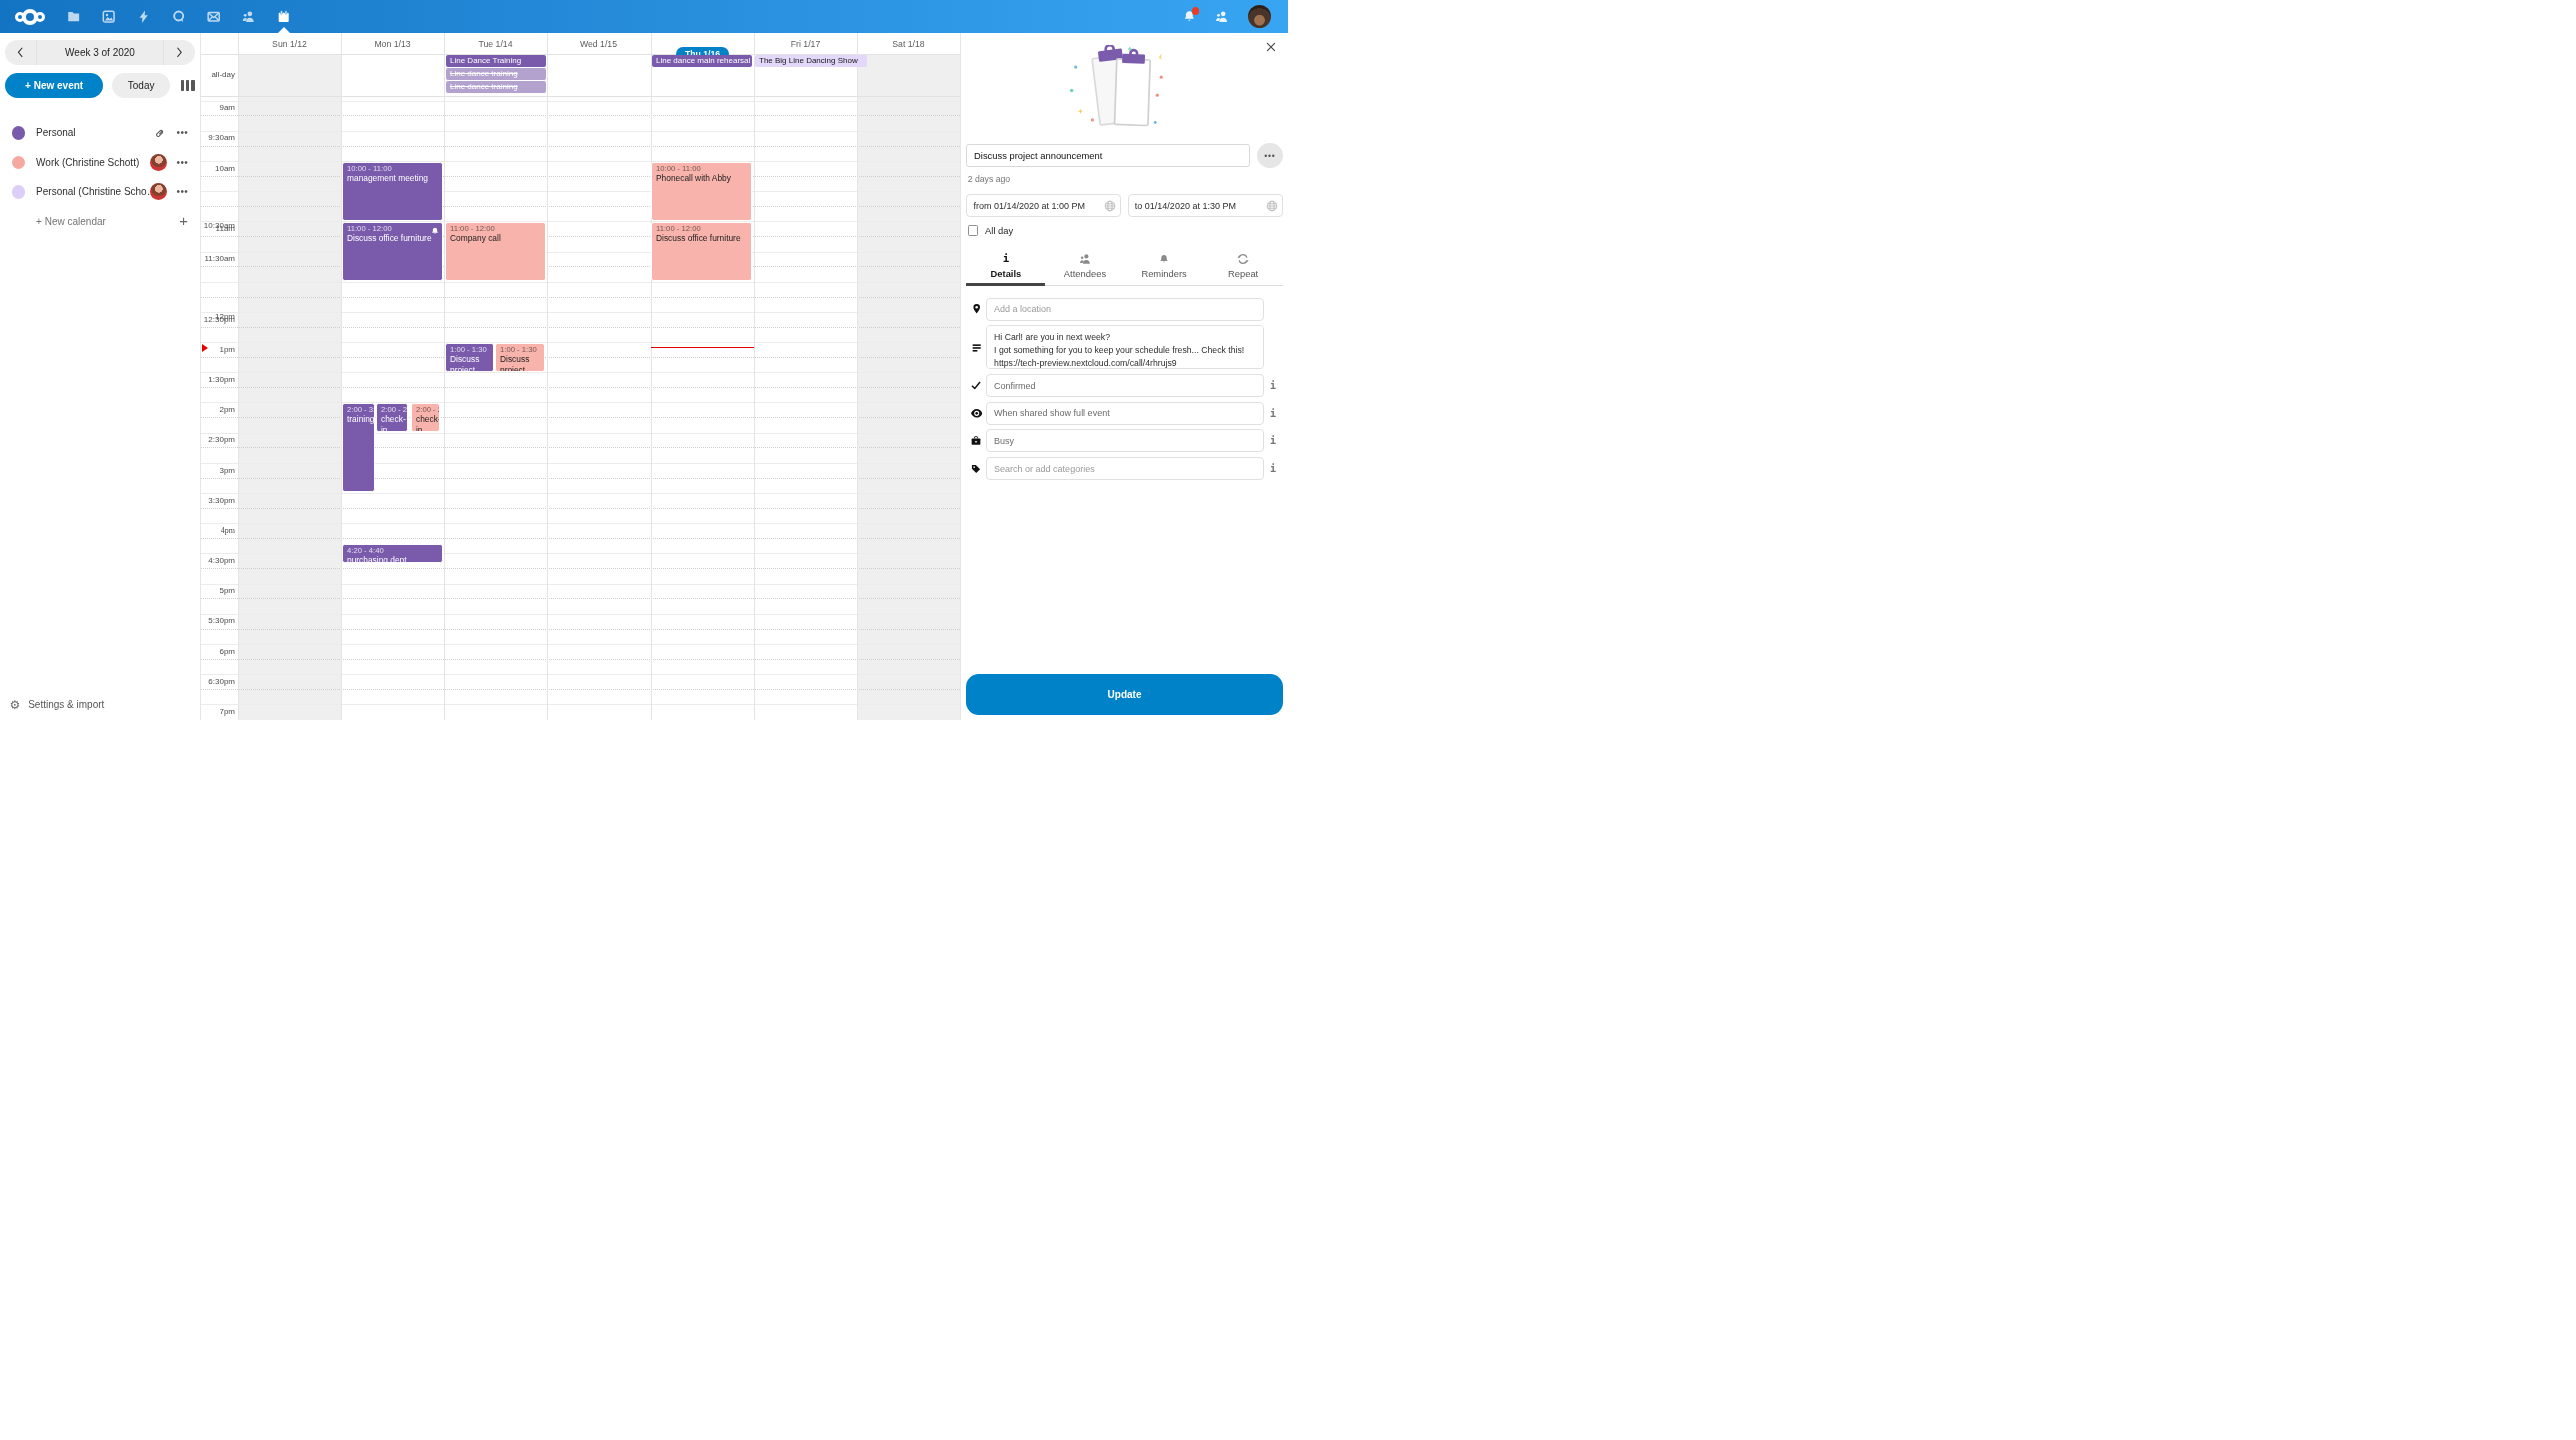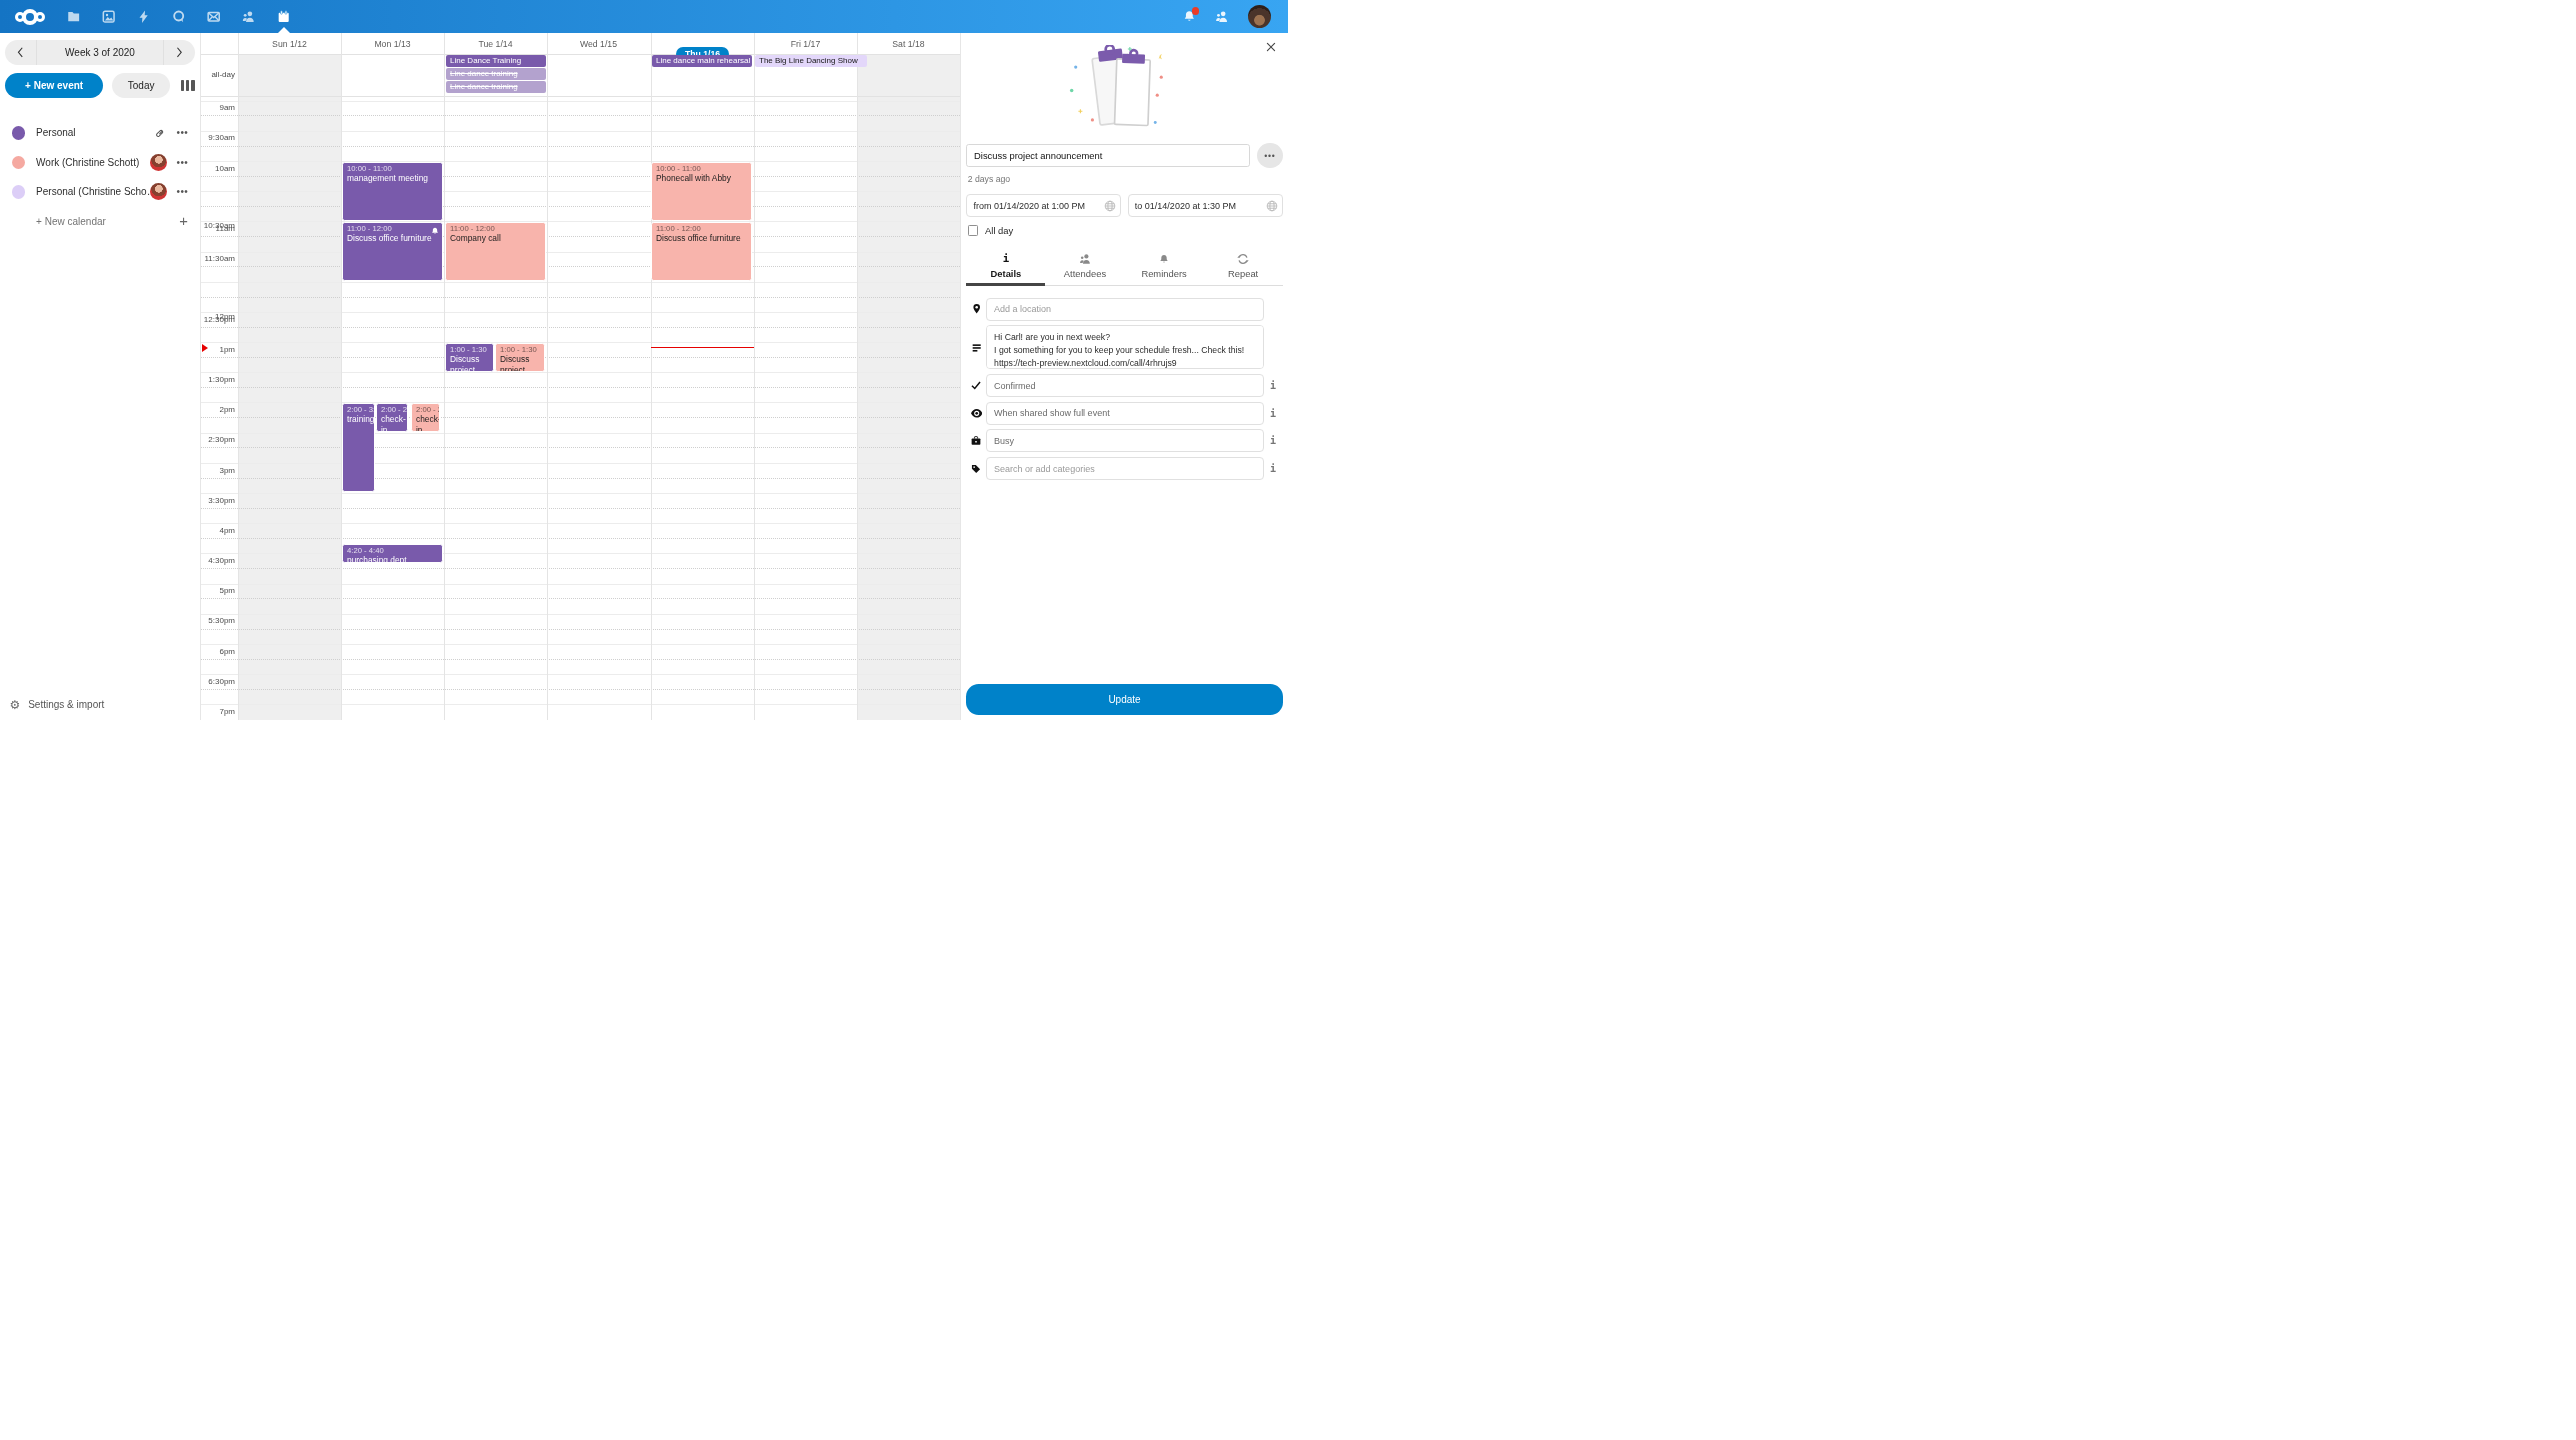--- a/index.html
+++ b/index.html
@@ -114,21 +114,21 @@
   .p-fields{margin-top:6.7px;}
   .p-field{display:flex;align-items:center;margin:4.7px 0;}
   .p-field .f-ic{width:20px;flex:none;display:flex;justify-content:center;}
   .p-field input,.p-field textarea{flex:1;border:1.3px solid #e0e0e0;border-radius:4px;font-size:9px;color:#2c2c2c;outline:none;resize:none;}
   .p-field input{height:23px;padding:0 6.7px;}
   .p-field input.selectish{color:#6b6b6b;}
   .p-field textarea{height:44px;padding:4.7px 6.7px;line-height:1.5;font-size:8.7px;}
   .p-field input::placeholder,.p-field textarea::placeholder{color:#9a9a9a;}
   .info-i{width:19px;flex:none;text-align:center;font-size:10px;color:#757575;cursor:pointer;}
   .spacer{flex:1;}
-  #update-btn{height:31px;margin:5.4px 0 0;border:none;border-radius:12.7px;background:var(--blue);color:#fff;font-size:10px;font-weight:400;cursor:pointer;}
+  #update-btn{height:41px;margin:5.4px 0 0;border:none;border-radius:12.7px;background:var(--blue);color:#fff;font-size:10px;font-weight:700;cursor:pointer;}
 </style>
 </head>
 <body>
 
 <div id="app">
 
   <div id="header">
     <div class="logo">
       <span class="lc s"></span>
         <span class="lc b"></span>
@@ -242,21 +242,21 @@
       <div class="hline dotted" style="left: 201px; top: 447px; width: 759px;"></div>
       <div class="gut-label" style="left: 201px; top: 435px;">2:30pm</div>
       <div class="hline" style="left: 201px; top: 463px; width: 759px;"></div>
       <div class="hline dotted" style="left: 201px; top: 478px; width: 759px;"></div>
       <div class="gut-label" style="left: 201px; top: 466px;">3pm</div>
       <div class="hline" style="left: 201px; top: 493px; width: 759px;"></div>
       <div class="hline dotted" style="left: 201px; top: 508px; width: 759px;"></div>
       <div class="gut-label" style="left: 201px; top: 496px;">3:30pm</div>
       <div class="hline" style="left: 201px; top: 523px; width: 759px;"></div>
       <div class="hline dotted" style="left: 201px; top: 538px; width: 759px;"></div>
-      <div class="gut-label" style="left: 201px; top: 526px;">4pm</div>
+      <div class="gut-label" style="left: 201px; top: 526px; font-family: Liberation Serif, serif;">4pm</div>
       <div class="hline" style="left: 201px; top: 553px; width: 759px;"></div>
       <div class="hline dotted" style="left: 201px; top: 568px; width: 759px;"></div>
       <div class="gut-label" style="left: 201px; top: 556px;">4:30pm</div>
       <div class="hline" style="left: 201px; top: 584px; width: 759px;"></div>
       <div class="hline dotted" style="left: 201px; top: 598px; width: 759px;"></div>
       <div class="gut-label" style="left: 201px; top: 586px;">5pm</div>
       <div class="hline" style="left: 201px; top: 614px; width: 759px;"></div>
       <div class="hline dotted" style="left: 201px; top: 629px; width: 759px;"></div>
       <div class="gut-label" style="left: 201px; top: 616px;">5:30pm</div>
       <div class="hline" style="left: 201px; top: 644px; width: 759px;"></div>

